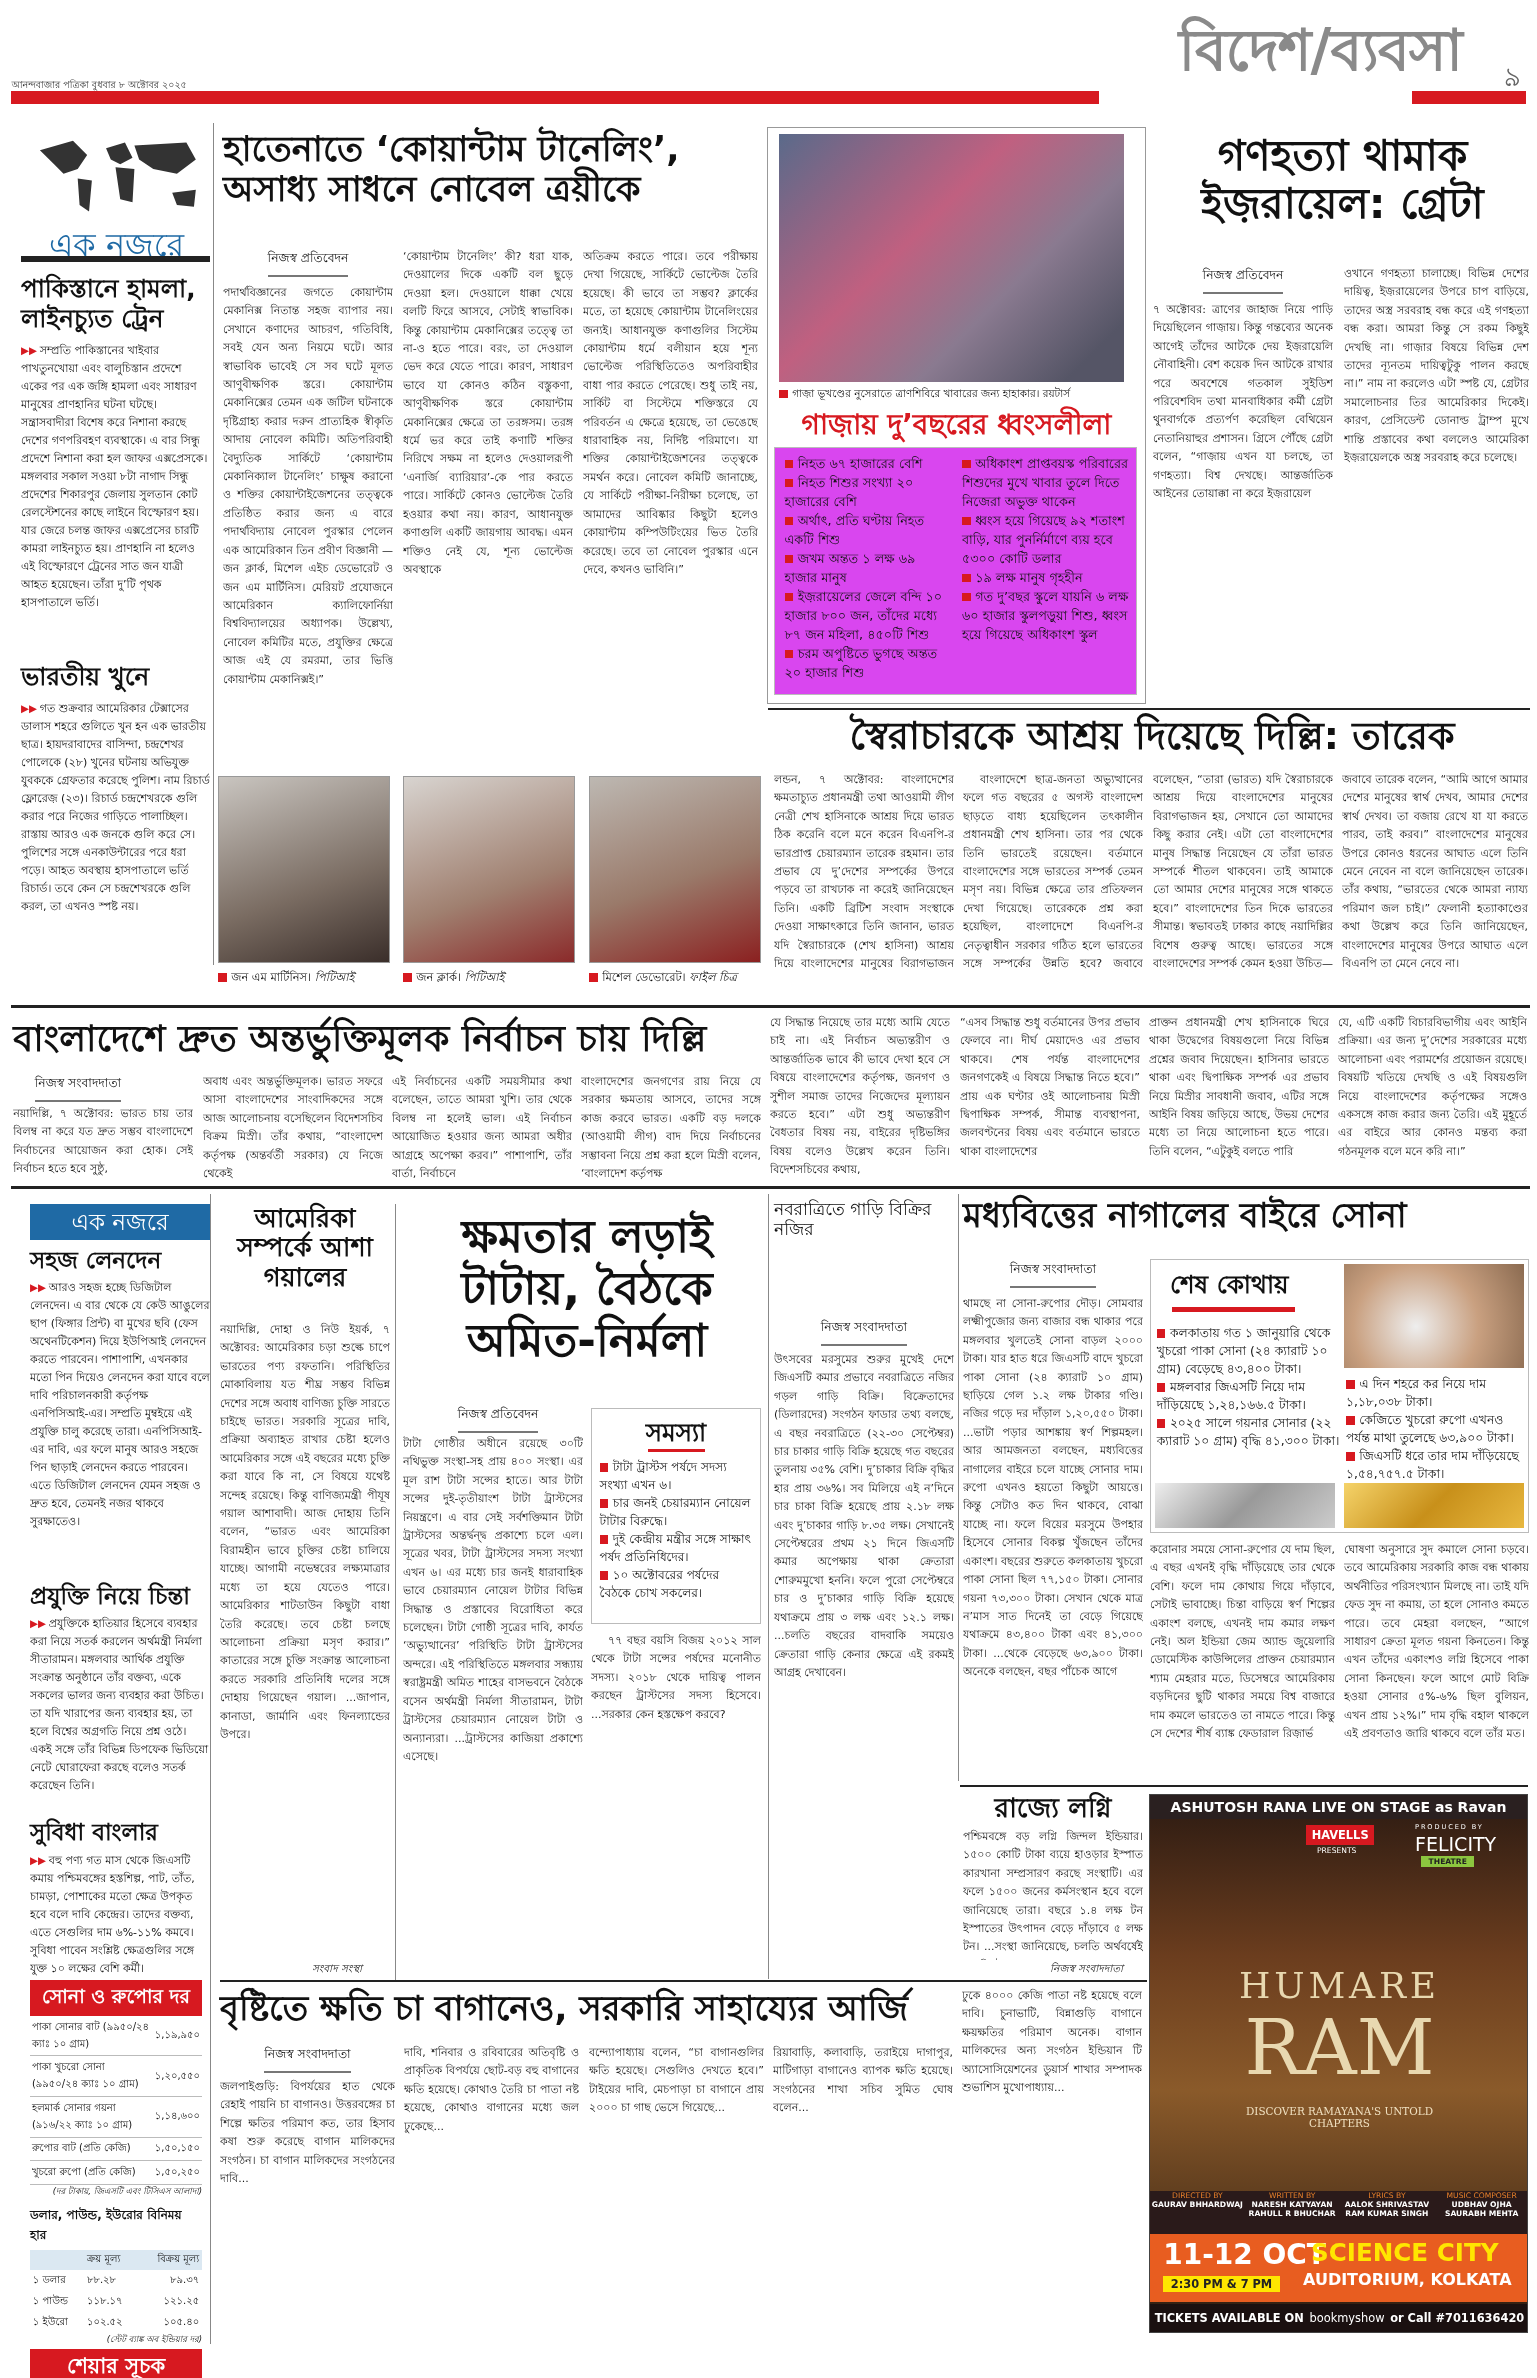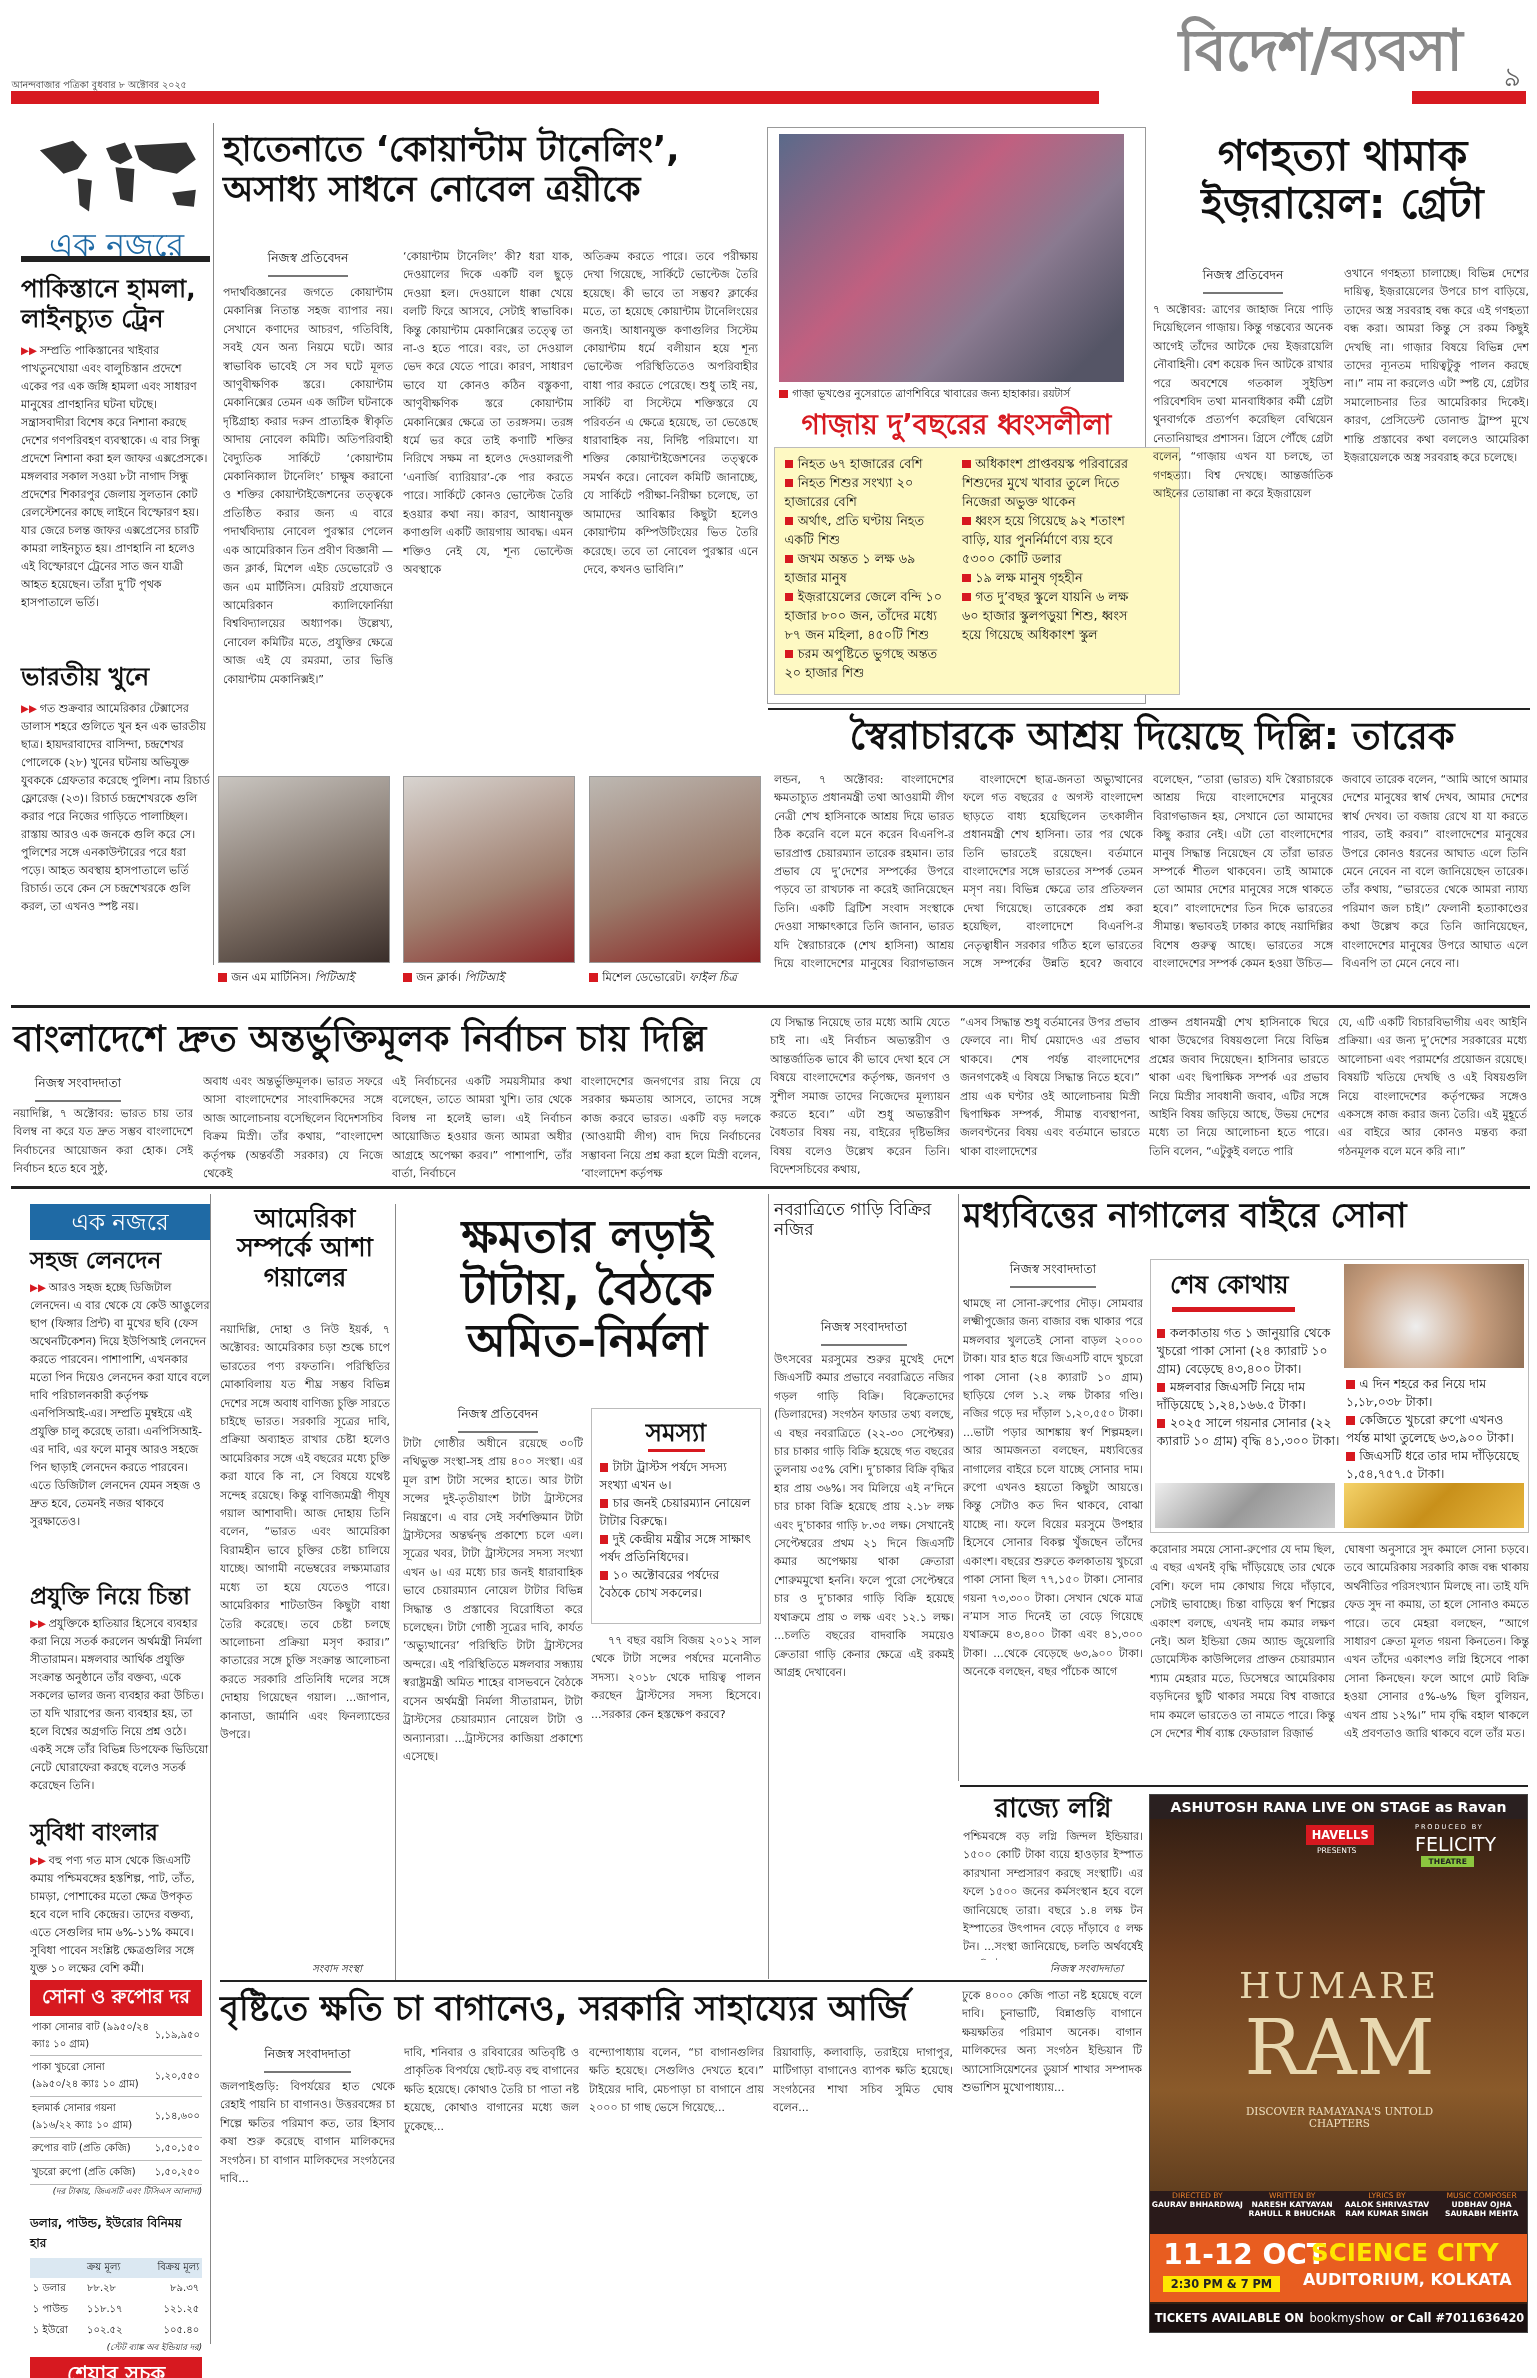--- a/index.html
+++ b/index.html
@@ -70,21 +70,21 @@
 <div class="abs photo" style="left:403px;top:776px;width:172px;height:187px;background:linear-gradient(160deg,#d8d4d0,#a08070 60%,#8b2a2a)"></div>
 <div class="abs photo" style="left:589px;top:776px;width:172px;height:187px;background:linear-gradient(160deg,#bdb8b2,#9a7a6a 55%,#8b2020)"></div>
 <div class="abs cap" style="left:218px;top:969px"><span class="bul"></span><span>জন এম মার্টিনিস।</span> <i>পিটিআই</i></div>
 <div class="abs cap" style="left:403px;top:969px"><span class="bul"></span><span>জন ক্লার্ক।</span> <i>পিটিআই</i></div>
 <div class="abs cap" style="left:589px;top:969px"><span class="bul"></span><span>মিশেল ডেভোরেট।</span> <i>ফাইল চিত্র</i></div>
 
 <div class="abs" style="left:767px;top:127px;width:379px;height:577px;border:0.9px solid #999"></div>
 <div class="abs" style="left:779px;top:134px;width:345px;height:248px;background:linear-gradient(135deg,#5a6a8a,#c06080 40%,#8a7a90 65%,#556 90%)"></div>
 <div class="abs cap" style="left:779px;top:386px;font-size:10.4px;width:360px"><span class="bul"></span><span>গাজ়া ভূখণ্ডের নুসেরাতে ত্রাণশিবিরে খাবারের জন্য হাহাকার। রয়টার্স</span></div>
 <div class="abs hl" style="left:779px;top:409px;width:355px;text-align:center;color:#d71920;font-size:28px">গাজ়ায় দু’বছরের ধ্বংসলীলা</div>
-<div class="abs box" style="left:774px;top:447px;width:406px;height:248px;background:#fef9c3">
+<div class="abs box" style="left:774px;top:447px;width:363px;height:248px;background:#d946ef">
   <div style="position:absolute;left:9.5px;top:5.7px;width:166px;font-size:12.8px;line-height:19px">
     <div><span class="bul"></span><span>নিহত ৬৭ হাজারের বেশি</span></div>
     <div><span class="bul"></span><span>নিহত শিশুর সংখ্যা ২০ হাজারের বেশি</span></div>
     <div><span class="bul"></span><span>অর্থাৎ, প্রতি ঘণ্টায় নিহত একটি শিশু</span></div>
     <div><span class="bul"></span><span>জখম অন্তত ১ লক্ষ ৬৯ হাজার মানুষ</span></div>
     <div><span class="bul"></span><span>ইজ়রায়েলের জেলে বন্দি ১০ হাজার ৮০০ জন, তাঁদের মধ্যে ৮৭ জন মহিলা, ৪৫০টি শিশু</span></div>
     <div><span class="bul"></span><span>চরম অপুষ্টিতে ভুগছে অন্তত ২০ হাজার শিশু</span></div>
   </div>
   <div style="position:absolute;left:187px;top:5.7px;width:170px;font-size:12.8px;line-height:19px">
     <div><span class="bul"></span><span>অধিকাংশ প্রাপ্তবয়স্ক পরিবারের শিশুদের মুখে খাবার তুলে দিতে নিজেরা অভুক্ত থাকেন</span></div>
@@ -179,21 +179,21 @@
           <td>রুপোর বাট (প্রতি কেজি)</td>
           <td style="text-align:right">১,৫০,১৫০</td>
         </tr>
     <tr>
           <td>খুচরো রুপো (প্রতি কেজি)</td>
           <td style="text-align:right">১,৫০,২৫০</td>
         </tr>
   </tbody>
     </table>
   <div style="font-size:8.5px;font-style:italic;text-align:right">(দর টাকায়, জিএসটি এবং টিসিএস আলাদা)</div>
-  <div style="font-size:12px;font-weight:bold;margin-top:15px">ডলার, পাউন্ড, ইউরোর বিনিময় হার</div>
+  <div style="font-size:12px;font-weight:bold;margin-top:7px">ডলার, পাউন্ড, ইউরোর বিনিময় হার</div>
   <table class="fx" style="margin-top:3.8px">
     <tbody>
         <tr style="background:#dbe8f2">
           <td></td>
           <td>ক্রয় মূল্য</td>
           <td style="text-align:right">বিক্রয় মূল্য</td>
         </tr>
     <tr>
           <td>১ ডলার</td>
           <td>৮৮.২৮</td>

